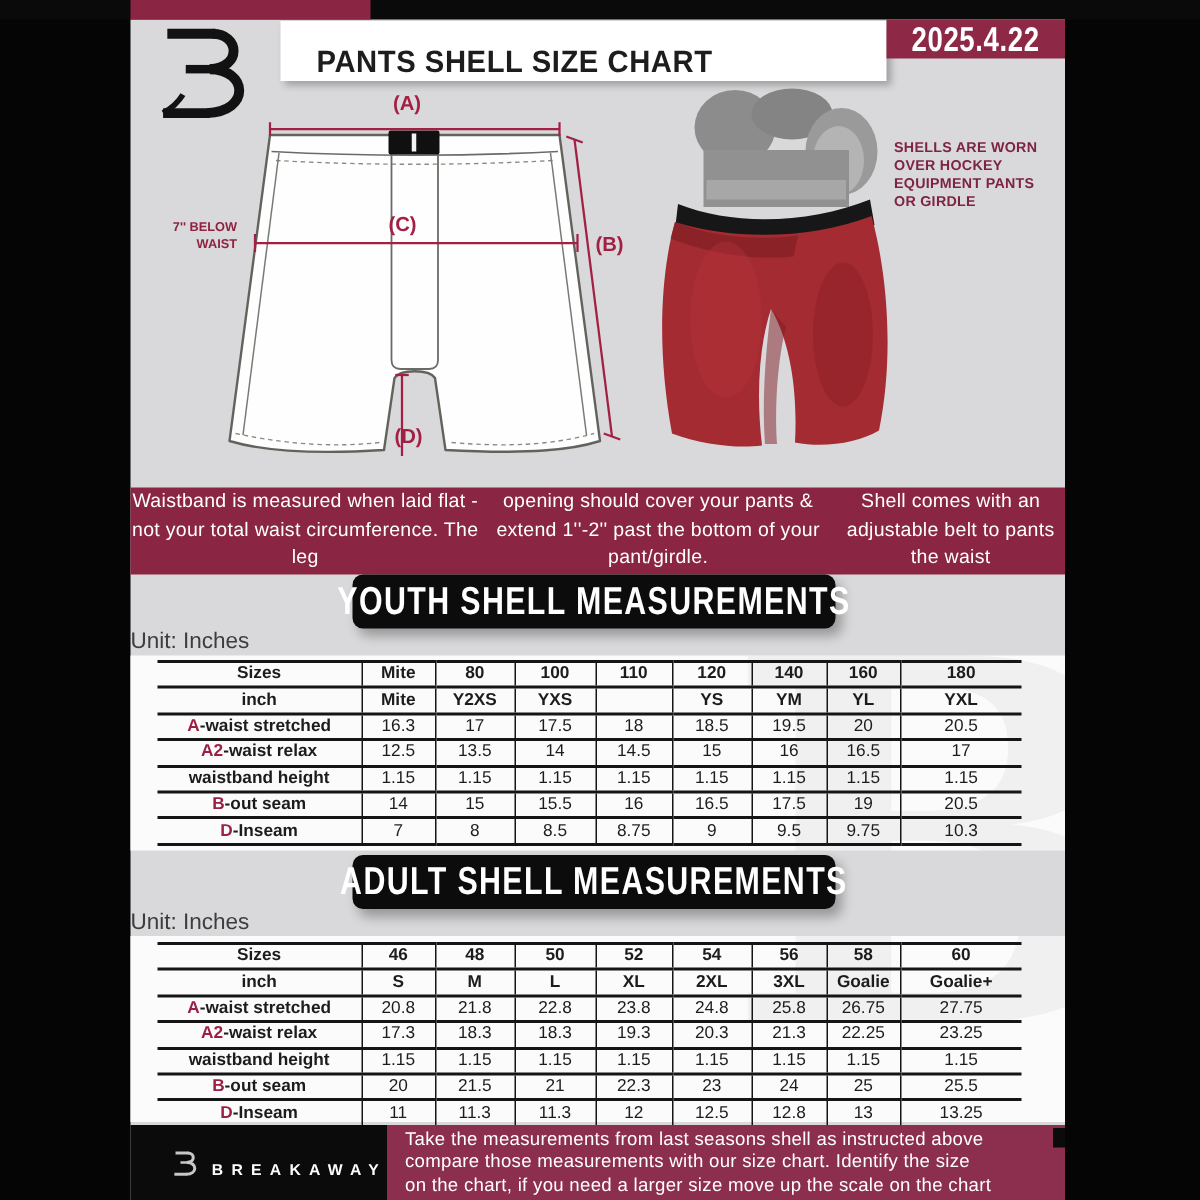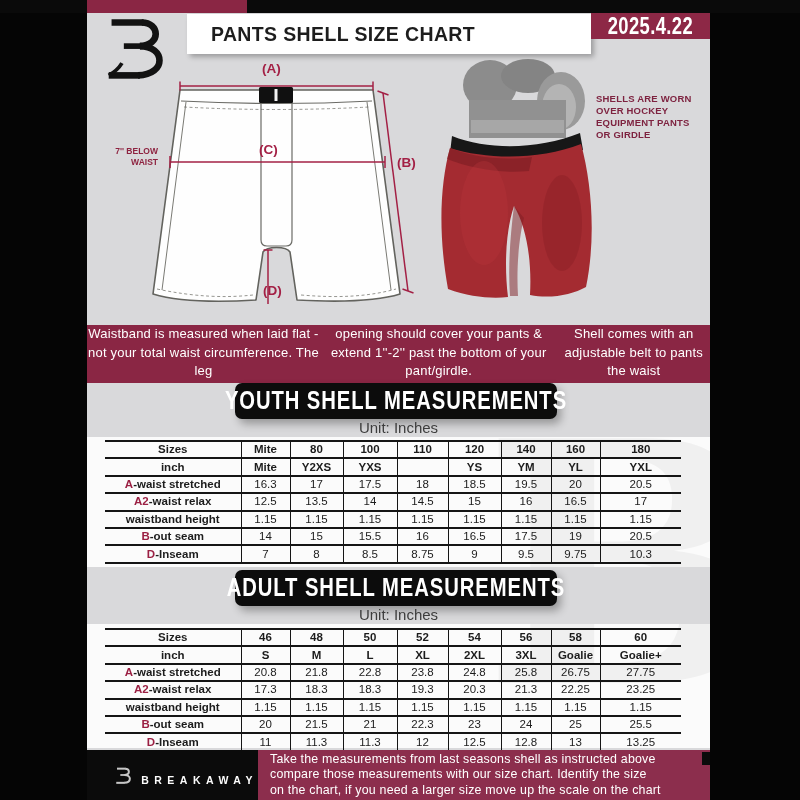--- a/index.html
+++ b/index.html
@@ -5,21 +5,21 @@
   html,body{margin:0;padding:0;background:#000;}
   .page{position:relative;width:800px;height:800px;background:#050505;overflow:hidden;
         font-family:"Liberation Sans",sans-serif;}
   .abs{position:absolute;}
   
   #content-bg{left:87px;top:0;width:623px;height:800px;background:#d9d9db;}
   #top-black{left:0;top:0;width:800px;height:13px;background:#0a0a0a;}
   #top-maroon{left:87px;top:0;width:160px;height:13px;background:#8a2644;}
   
   #title-bar{left:187px;top:14px;width:404px;height:40px;background:#ffffff;display:flex;
-             align-items:center;padding-left:24px;box-shadow:3px 3px 5px rgba(0,0,0,.28);box-sizing:border-box;}
+             align-items:flex-end;padding-left:24px;box-shadow:3px 3px 5px rgba(0,0,0,.28);box-sizing:border-box;}
   #title-text{font-size:20.5px;font-weight:bold;color:#1d1d1d;transform:scaleX(.95);
               transform-origin:left center;letter-spacing:.4px;white-space:nowrap;}
   #date-box{left:591px;top:13px;width:119px;height:26px;background:#8d2846;display:flex;
             align-items:center;justify-content:center;}
   #date-text{color:#fff;font-size:23px;font-weight:bold;transform:scaleX(.8);letter-spacing:.5px;white-space:nowrap;}
   #logo-top{left:102px;top:14px;width:72px;height:68px;}
   
   .mlabel{color:#a32045;font-weight:bold;font-size:13.5px;white-space:nowrap;}
   #label-a{left:262px;top:61px;}
   #label-b{left:397px;top:155px;}
@@ -32,21 +32,21 @@
   
   #info-banner{left:87px;top:325px;width:623px;height:58px;background:#8a2644;color:#fff;
                display:flex;flex-direction:row;justify-content:center;text-align:center;
                font-size:13px;line-height:18.5px;letter-spacing:.2px;}
   
   .section-head{left:235px;width:322px;height:36px;background:#0c0c0c;border-radius:7px;
                 display:flex;align-items:center;justify-content:center;box-shadow:4px 5px 8px rgba(0,0,0,.3);}
   .section-head .t{color:#fff;font-weight:bold;font-size:22px;letter-spacing:1px;
                    transform:scale(.92,1.18);white-space:nowrap;}
   #youth-head{top:383px;} #adult-head{top:570px;}
-  .unit{left:87px;width:623px;text-align:center;font-size:15px;color:#3d3d3d;}
+  .unit{left:87px;width:623px;font-size:15px;color:#3d3d3d;}
   #unit-youth{top:419px;} #unit-adult{top:606px;}
   
   .panel{left:87px;width:623px;background:#fbfbfb;overflow:hidden;}
   #panel-youth{top:437px;height:130px;} #panel-adult{top:624px;height:124px;}
   .wm{position:absolute;right:-60px;font-family:"DejaVu Serif",serif;font-weight:bold;
       color:rgba(0,0,0,0.045);pointer-events:none;}
   #panel-youth .wm{top:-70px;font-size:340px;}
   #panel-adult .wm{top:-260px;font-size:340px;}
   
   .size-table{position:absolute;left:105px;border-collapse:collapse;table-layout:fixed;

